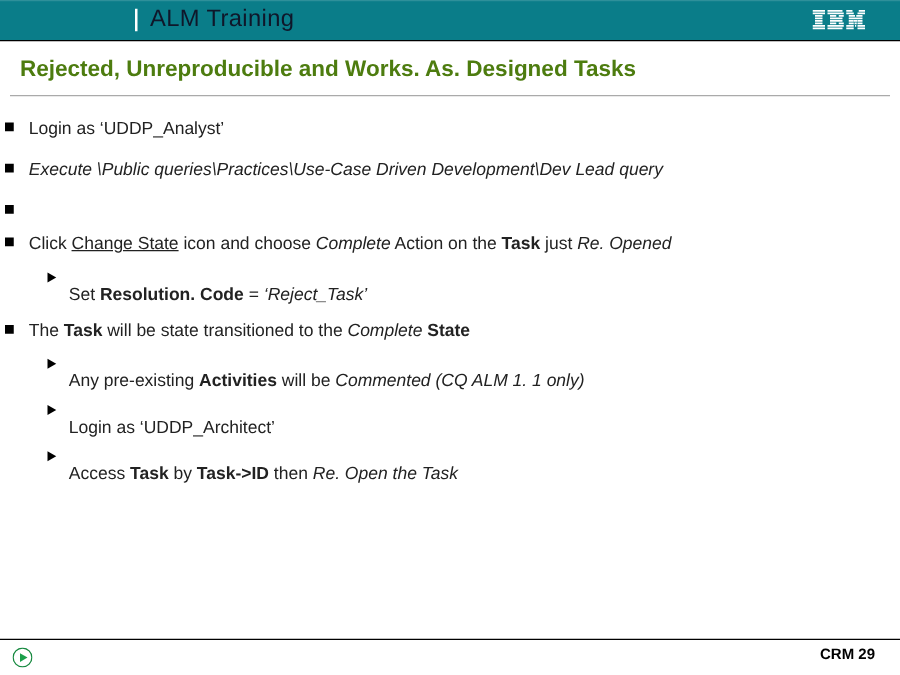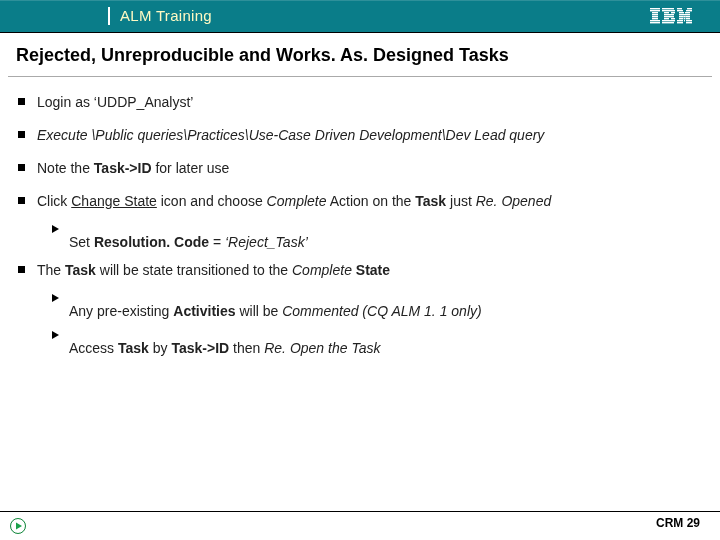--- a/index.html
+++ b/index.html
@@ -27,51 +27,51 @@
     position: absolute; left: 0; top: 0; width: 100%; height: 1px;
     background: rgba(255,255,255,0.15);
   }
   .band .left-sep {
     position: absolute; left: 108px; top: 7px; width: 2px; height: 18px;
     background: #fff;
   }
   .band .course-title {
     position: absolute; left: 120px; top: 0;
     line-height: 32px;
-    color: #fef9c3;
-    font-size: 15px;
+    color: #0f172a;
+    font-size: 19px;
     letter-spacing: 0.3px;
   }
   .band .ibm-logo {
     position: absolute; right: 28px; top: 8px;
   }
   .ibm-logo svg { display: block; }
 
   
   .black-sep {
     width: 100%; height: 1px; background: #000;
   }
 
   
   .slide-title {
     padding: 12px 28px 10px 16px;
-    color: #000000;
+    color: #4d7c0f;
     font-size: 18px;
     font-weight: bold;
   }
 
   hr.divider {
     border: none;
     border-top: 1px solid #aaa;
     margin: 0 8px;
   }
 
   
   .body {
-    padding: 8px 16px 0 16px;
+    padding: 8px 16px 0 2px;
   }
   .bullet {
     display: flex;
     align-items: flex-start;
     padding: 8px 0 6px 0;
     font-size: 14px;
   }
   .bullet .sq {
     width: 7px; height: 7px; background: #000; flex: 0 0 auto;
     margin: 5px 12px 0 2px;
@@ -179,37 +179,40 @@
       <div class="bullet">
         <div class="sq"></div>
         <div class="txt">Login as ‘UDDP_Analyst’</div>
       </div>
       <div class="bullet">
         <div class="sq"></div>
         <div class="txt"><i>Execute </i><i>\Public queries\Practices\Use-Case Driven Development\Dev Lead query</i></div>
       </div>
       <div class="bullet">
         <div class="sq"></div>
-        <div class="txt">Note the <b>Task-&gt;ID</b> for later use</div>
       </div>
       <div class="bullet">
         <div class="sq"></div>
         <div class="txt">Click <u>Change State</u> icon and choose <i>Complete</i> Action on the <b>Task</b> just <i>Re. Opened</i></div>
       </div>
       <div class="sub">
         <div class="arrow"></div>
         <div class="txt">Set  <b>Resolution. Code</b> = <i>‘Reject_Task’</i></div>
       </div>
       <div class="bullet">
         <div class="sq"></div>
         <div class="txt">The <b>Task</b> will be state transitioned to the <i>Complete</i> <b>State</b></div>
       </div>
       <div class="sub">
         <div class="arrow"></div>
         <div class="txt">Any pre-existing <b>Activities</b> will be <i>Commented (CQ ALM 1. 1 only)</i></div>
+      </div>
+      <div class="sub">
+        <div class="arrow"></div>
+        <div class="txt">Login as ‘UDDP_Architect’</div>
       </div>
       <div class="sub">
         <div class="arrow"></div>
         <div class="txt">Access <b>Task</b> by <b>Task-&gt;ID</b> then <i>Re. Open the Task</i></div>
       </div>
     </div>
 
   <div class="footer">
     <div class="badge">
       <svg width="16" height="16" viewBox="0 0 16 16">

